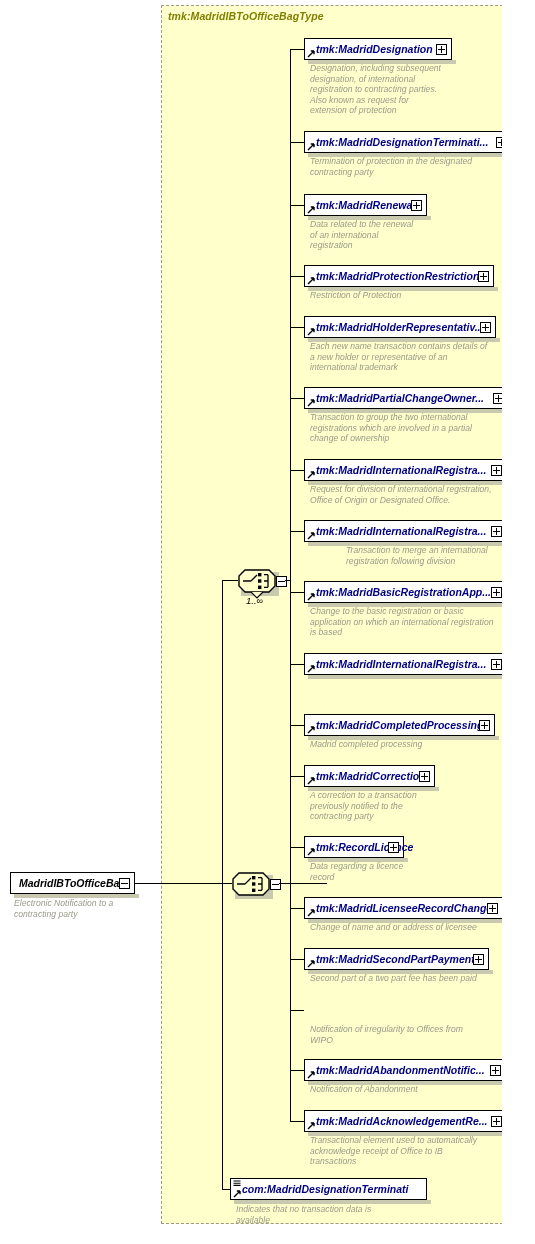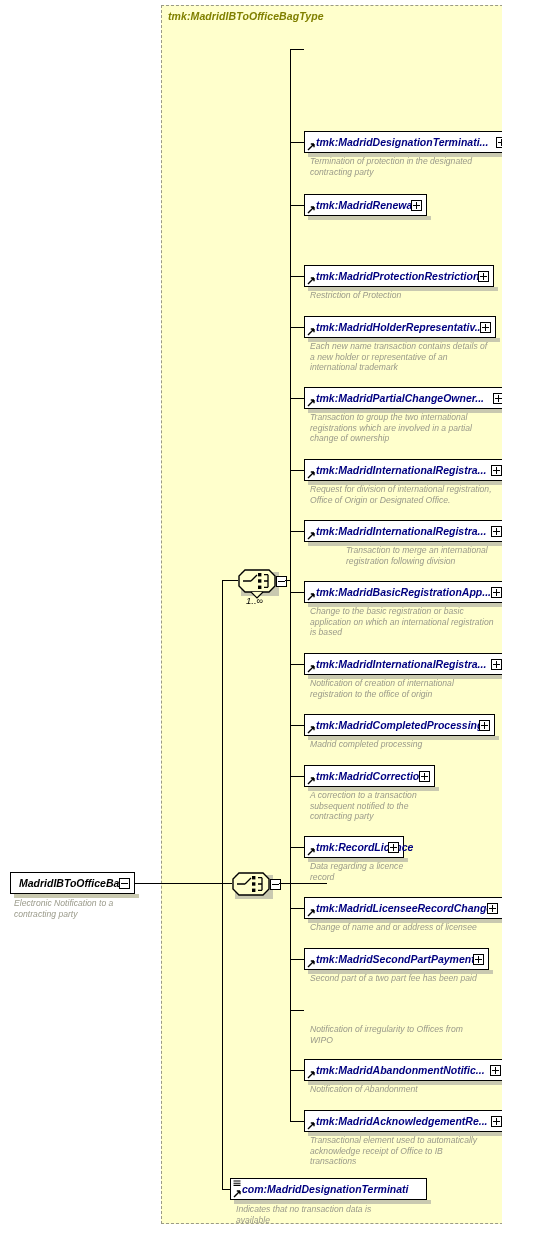--- a/index.html
+++ b/index.html
@@ -49,40 +49,56 @@
   .root-label{position:absolute;left:8px;top:3px;font-size:10.5px;font-weight:bold;color:#000;white-space:nowrap;line-height:15px;}
 </style>
 </head>
 <body>
 
 <div id="canvas">
     <div class="type-box" style="left: 161px; top: 5px; width: 365px; height: 1217px;"></div>
     <div class="type-title" style="left: 168px; top: 10px;">tmk:MadridIBToOfficeBagType</div>
     <div class="ln v" style="left: 290px; top: 49px; height: 1072px;"></div>
     <div class="ln h" style="left: 290px; top: 49px; width: 14px;"></div>
+    <div class="el" style="left: 304px; top: 38px; width: 148px;">
+      <div class="shadow" style="width: 148px;"></div>
+      <svg class="arrow-glyph" viewBox="0 0 8 8">
+        <path d="M7 1 L2 6 M7 1 L7 4.2 M7 1 L3.8 1 M1 7 L3 5" stroke="#000" stroke-width="1.4" fill="none"></path>
+      </svg>
+      <div class="el-label">tmk:MadridDesignation</div>
+      <div class="plus" style="right: 4px;"></div>
+    </div>
+    <div class="ann" style="left: 310px; top: 63px;">Designation, including subsequent
+designation, of international
+registration to contracting parties.
+Also known as request for
+extension of protection</div>
     <div class="ln h" style="left: 290px; top: 142px; width: 14px;"></div>
     <div class="el" style="left: 304px; top: 131px; width: 208px;">
       <div class="shadow" style="width: 208px;"></div>
       <svg class="arrow-glyph" viewBox="0 0 8 8">
         <path d="M7 1 L2 6 M7 1 L7 4.2 M7 1 L3.8 1 M1 7 L3 5" stroke="#000" stroke-width="1.4" fill="none"></path>
       </svg>
       <div class="el-label">tmk:MadridDesignationTerminati...</div>
       <div class="plus" style="right: 4px;"></div>
     </div>
     <div class="ann" style="left: 310px; top: 156px;">Termination of protection in the designated
 contracting party</div>
     <div class="ln h" style="left: 290px; top: 205px; width: 14px;"></div>
     <div class="el" style="left: 304px; top: 194px; width: 123px;">
       <div class="shadow" style="width: 123px;"></div>
       <svg class="arrow-glyph" viewBox="0 0 8 8">
         <path d="M7 1 L2 6 M7 1 L7 4.2 M7 1 L3.8 1 M1 7 L3 5" stroke="#000" stroke-width="1.4" fill="none"></path>
       </svg>
       <div class="el-label">tmk:MadridRenewal</div>
       <div class="plus" style="right: 4px;"></div>
     </div>
+    <div class="ann" style="left: 310px; top: 219px;">Data related to the renewal
+of an international
+registration</div>
     <div class="ln h" style="left: 290px; top: 276px; width: 14px;"></div>
     <div class="el" style="left: 304px; top: 265px; width: 190px;">
       <div class="shadow" style="width: 190px;"></div>
       <svg class="arrow-glyph" viewBox="0 0 8 8">
         <path d="M7 1 L2 6 M7 1 L7 4.2 M7 1 L3.8 1 M1 7 L3 5" stroke="#000" stroke-width="1.4" fill="none"></path>
       </svg>
       <div class="el-label">tmk:MadridProtectionRestriction</div>
       <div class="plus" style="right: 4px;"></div>
     </div>
     <div class="ann" style="left: 310px; top: 290px;">Restriction of Protection</div>
@@ -146,43 +162,41 @@
 is based</div>
     <div class="ln h" style="left: 290px; top: 664px; width: 14px;"></div>
     <div class="el" style="left: 304px; top: 653px; width: 203px;">
       <div class="shadow" style="width: 203px;"></div>
       <svg class="arrow-glyph" viewBox="0 0 8 8">
         <path d="M7 1 L2 6 M7 1 L7 4.2 M7 1 L3.8 1 M1 7 L3 5" stroke="#000" stroke-width="1.4" fill="none"></path>
       </svg>
       <div class="el-label">tmk:MadridInternationalRegistra...</div>
       <div class="plus" style="right: 4px;"></div>
     </div>
-    <div class="ann" style="left: 310px; top: 678px;">Notification of creation of international
-registration to the office of origin</div>
     <div class="ln h" style="left: 290px; top: 725px; width: 14px;"></div>
     <div class="el" style="left: 304px; top: 714px; width: 191px;">
       <div class="shadow" style="width: 191px;"></div>
       <svg class="arrow-glyph" viewBox="0 0 8 8">
         <path d="M7 1 L2 6 M7 1 L7 4.2 M7 1 L3.8 1 M1 7 L3 5" stroke="#000" stroke-width="1.4" fill="none"></path>
       </svg>
       <div class="el-label">tmk:MadridCompletedProcessing</div>
       <div class="plus" style="right: 4px;"></div>
     </div>
     <div class="ann" style="left: 310px; top: 739px;">Madrid completed processing</div>
     <div class="ln h" style="left: 290px; top: 776px; width: 14px;"></div>
     <div class="el" style="left: 304px; top: 765px; width: 131px;">
       <div class="shadow" style="width: 131px;"></div>
       <svg class="arrow-glyph" viewBox="0 0 8 8">
         <path d="M7 1 L2 6 M7 1 L7 4.2 M7 1 L3.8 1 M1 7 L3 5" stroke="#000" stroke-width="1.4" fill="none"></path>
       </svg>
       <div class="el-label">tmk:MadridCorrection</div>
       <div class="plus" style="right: 4px;"></div>
     </div>
     <div class="ann" style="left: 310px; top: 790px;">A correction to a transaction
-subsequent notified to the
+previously notified to the
 contracting party</div>
     <div class="ln h" style="left: 290px; top: 847px; width: 14px;"></div>
     <div class="el" style="left: 304px; top: 836px; width: 100px;">
       <div class="shadow" style="width: 100px;"></div>
       <svg class="arrow-glyph" viewBox="0 0 8 8">
         <path d="M7 1 L2 6 M7 1 L7 4.2 M7 1 L3.8 1 M1 7 L3 5" stroke="#000" stroke-width="1.4" fill="none"></path>
       </svg>
       <div class="el-label">tmk:RecordLicence</div>
       <div class="plus" style="right: 4px;"></div>
     </div>

